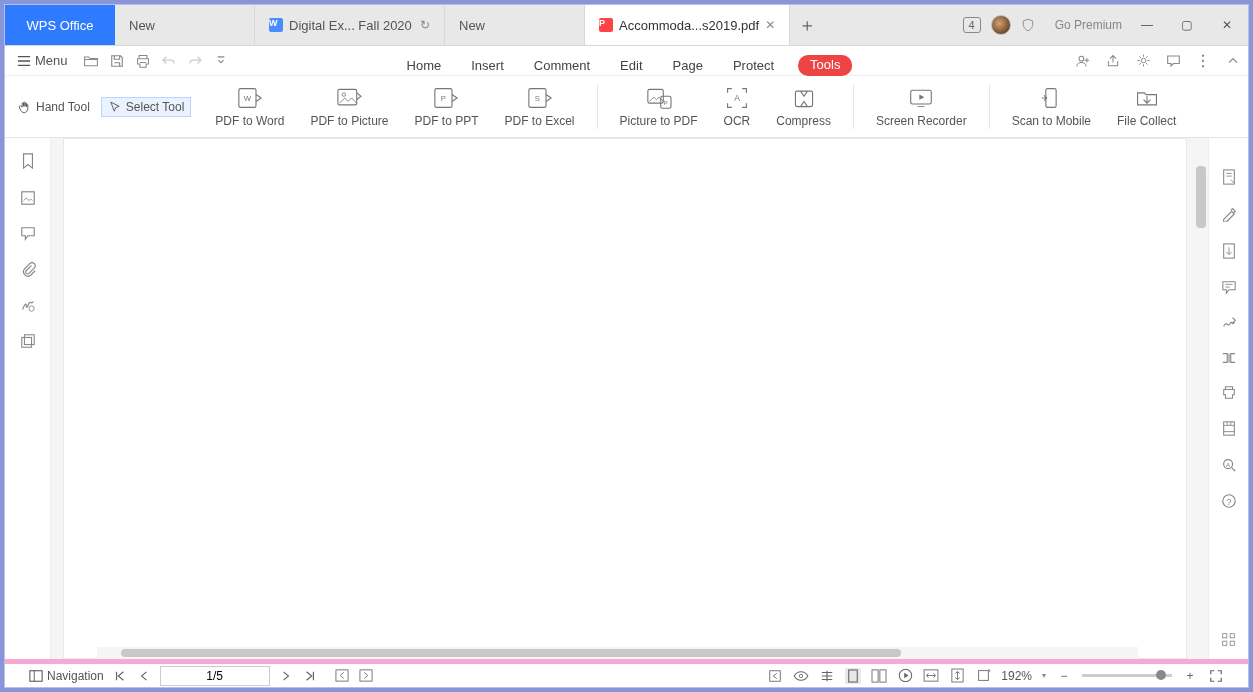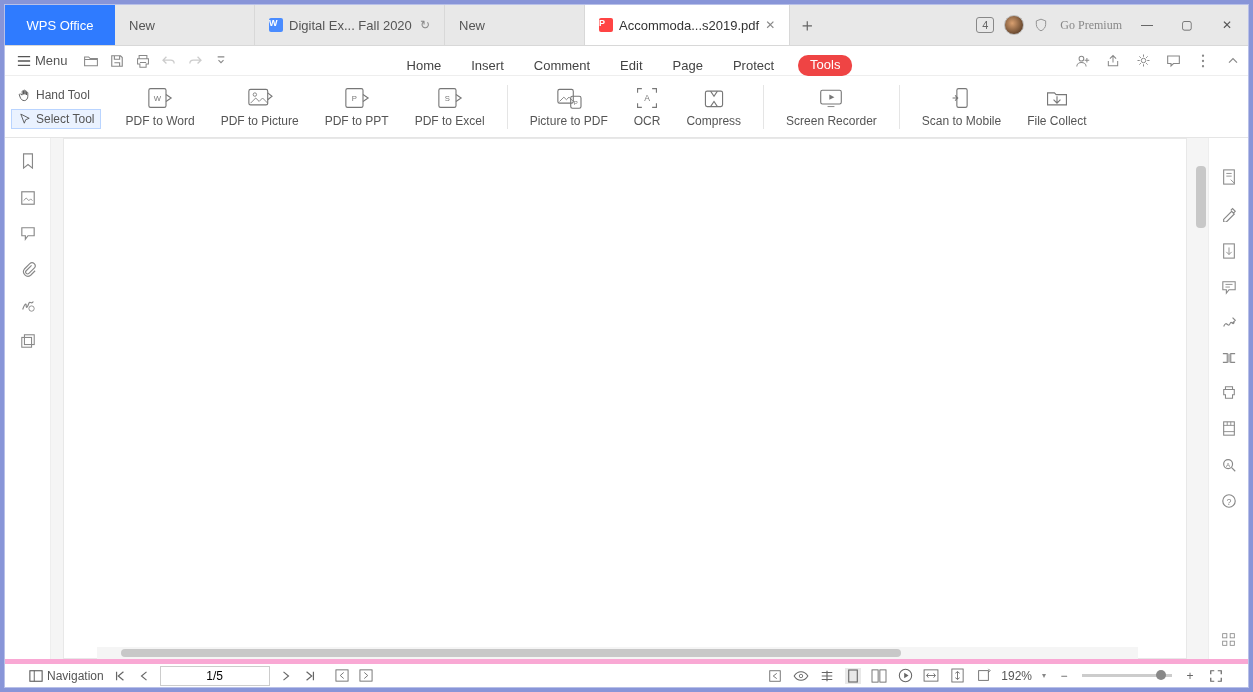--- a/index.html
+++ b/index.html
@@ -77,22 +77,22 @@
   align-items: center;
   gap: 10px;
   padding-right: 6px;
 }
 .win-ctl {
   width: 30px; height: 41px;
   display: flex; align-items: center; justify-content: center;
   color: #555;
 }
 .premium {
-  display: flex; align-items: center; gap: 12px;
-  color: #888; font-size: 12px; font-family: Liberation Serif, serif;
+  display: flex; align-items: center; gap: 20px;
+  color: #888; font-size: 12px;
 }
 .badge-count {
   border: 1px solid #888;
   border-radius: 3px;
   padding: 1px 5px;
   color: #666;
   font-size: 11px;
 }
 .avatar {
   width: 20px; height: 20px; border-radius: 50%;
@@ -150,21 +150,21 @@
 
 .toolbar {
   height: 62px;
   display: flex;
   align-items: center;
   border-bottom: 1px solid #e5e5e5;
   padding: 0 6px;
   gap: 6px;
 }
 .tool-side {
-  display: flex; flex-direction: column; gap: 4px;
+  display: flex; flex-direction: row; gap: 4px;
   margin-right: 8px;
 }
 .tool-btn-small {
   display: flex; align-items: center; gap: 4px;
   font-size: 12px; color: #555;
   padding: 2px 6px;
   border: 1px solid transparent;
 }
 .tool-btn-small.active {
   background: #eaf2ff;

